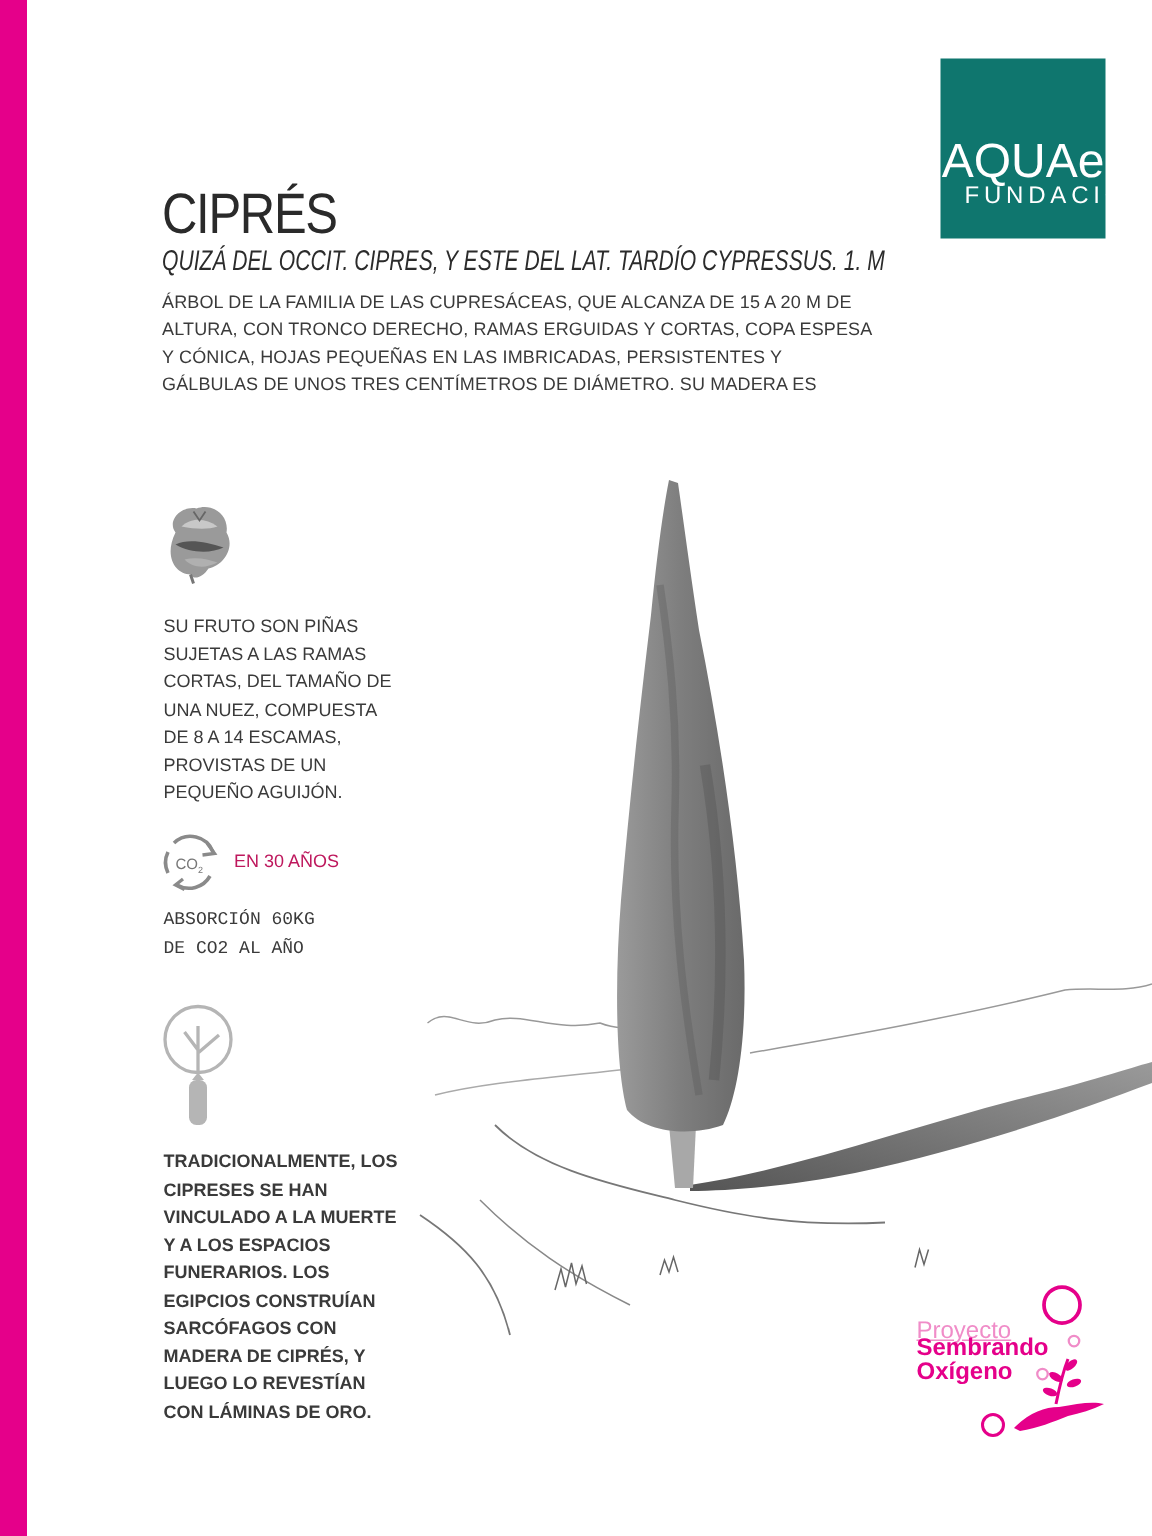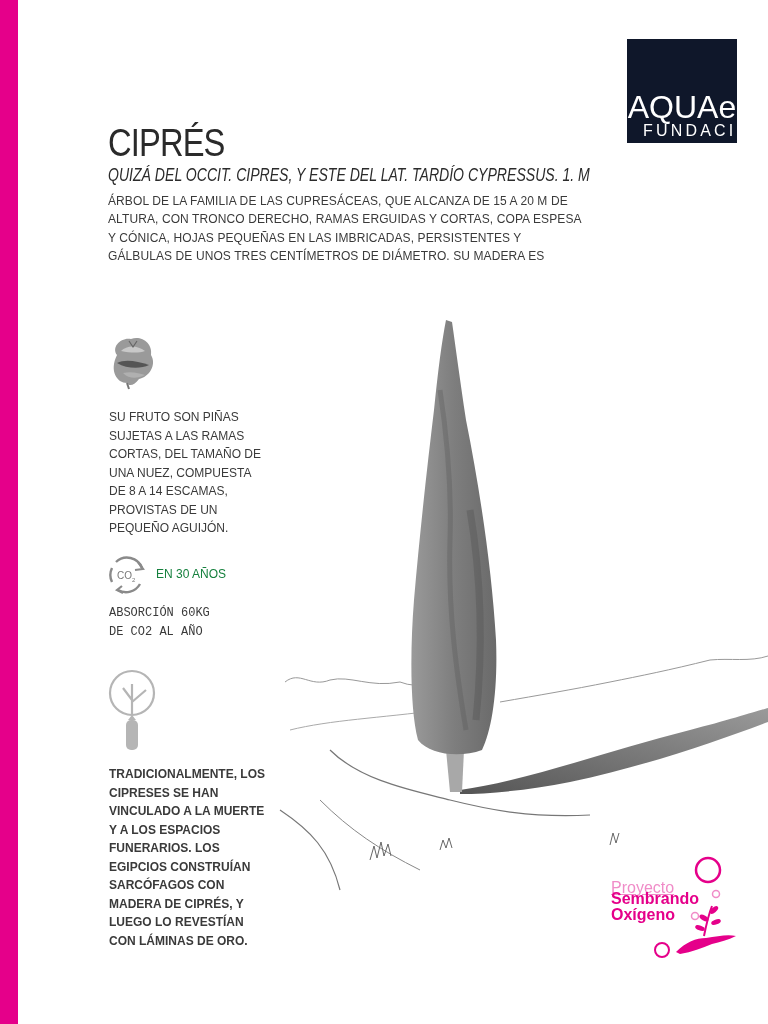--- a/index.html
+++ b/index.html
@@ -1,30 +1,30 @@
 <!DOCTYPE html>
 <html><head>
   <meta charset="utf-8">
   <style>
     html, body { margin:0; padding:0; }
     body { width:768px; height:1024px; position:relative; background:#ffffff; overflow:hidden;
            font-family:"Liberation Sans", sans-serif; color:#3a3a3a; }
     .side-bar { position:absolute; left:0; top:0; width:18px; height:1024px; background:#e5008a; }
-    .logo { position:absolute; left:627px; top:39px; width:110px; height:104px; background:#0f172a; color:#fff; }
+    .logo { position:absolute; left:627px; top:39px; width:110px; height:120px; background:#0f766e; color:#fff; }
     .logo .big { position:absolute; left:0; right:0; top:52px; text-align:center; font-size:32px; letter-spacing:0px; line-height:32px; font-family:"Liberation Sans", sans-serif; }
     .logo .small { position:absolute; left:16px; right:0; top:86px; font-size:16px; letter-spacing:3.2px; line-height:12px; }
     .title { position:absolute; left:108px; top:122px; font-size:38px; line-height:42px; color:#2a2a2a; letter-spacing:-1px; transform:scaleX(0.86); transform-origin:left top; font-weight:normal; }
     .etym { position:absolute; left:108px; top:164px; font-size:19px; line-height:22px; font-style:italic; color:#2b2b2b; transform:scaleX(0.74); transform-origin:left top; white-space:nowrap; }
     .desc { position:absolute; left:108px; top:192px; width:460px; font-size:12px; line-height:18.3px; color:#3a3a3a; letter-spacing:0.1px; }
     .desc p { margin:0; white-space:nowrap; }
     .pine-icon { position:absolute; left:107px; top:333px; width:52px; height:58px; }
     .fruit-text { position:absolute; left:109px; top:408px; font-size:12px; line-height:18.5px; color:#3a3a3a; }
     .fruit-text p { margin:0; white-space:nowrap; }
     .co2-icon { position:absolute; left:106px; top:556px; width:42px; height:38px; }
-    .co2-years { position:absolute; left:156px; top:567px; font-size:12px; color:#15803d;text-align:center; }
+    .co2-years { position:absolute; left:156px; top:567px; font-size:12px; color:#be185d;text-align:center; }
     .absorb { position:absolute; left:109px; top:604px; font-size:12px; line-height:19px; color:#3a3a3a;font-family:Liberation Mono, monospace; }
     .absorb p { margin:0; white-space:nowrap; }
     .tree-icon { position:absolute; left:107px; top:668px; width:50px; height:82px; }
     .history { position:absolute; left:109px; top:765px; font-size:12px; line-height:18.5px; color:#3a3a3a; }
     .history p { margin:0; white-space:nowrap;font-weight:bold; }
     .illustration { position:absolute; left:270px; top:310px; width:498px; height:590px; }
     .badge { position:absolute; left:596px; top:852px; width:150px; height:110px; }
     .badge .proj { position:absolute; left:15px; top:27px; font-size:16px; color:#f08cc8;text-decoration:underline; }
     .badge .name { position:absolute; left:15px; top:39px; font-size:16px; line-height:16px; font-weight:bold; color:#e5008a; }
   </style>

